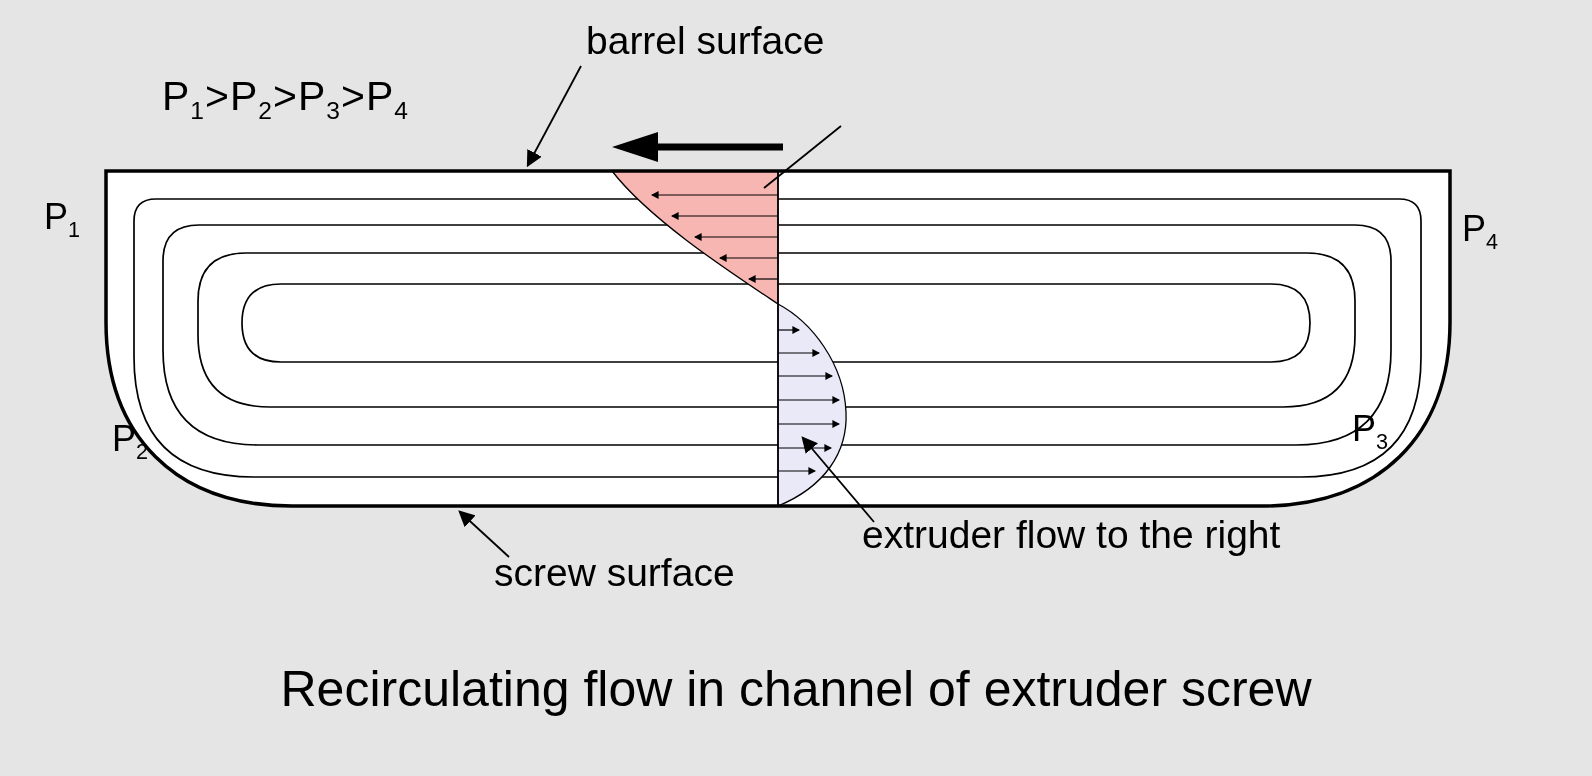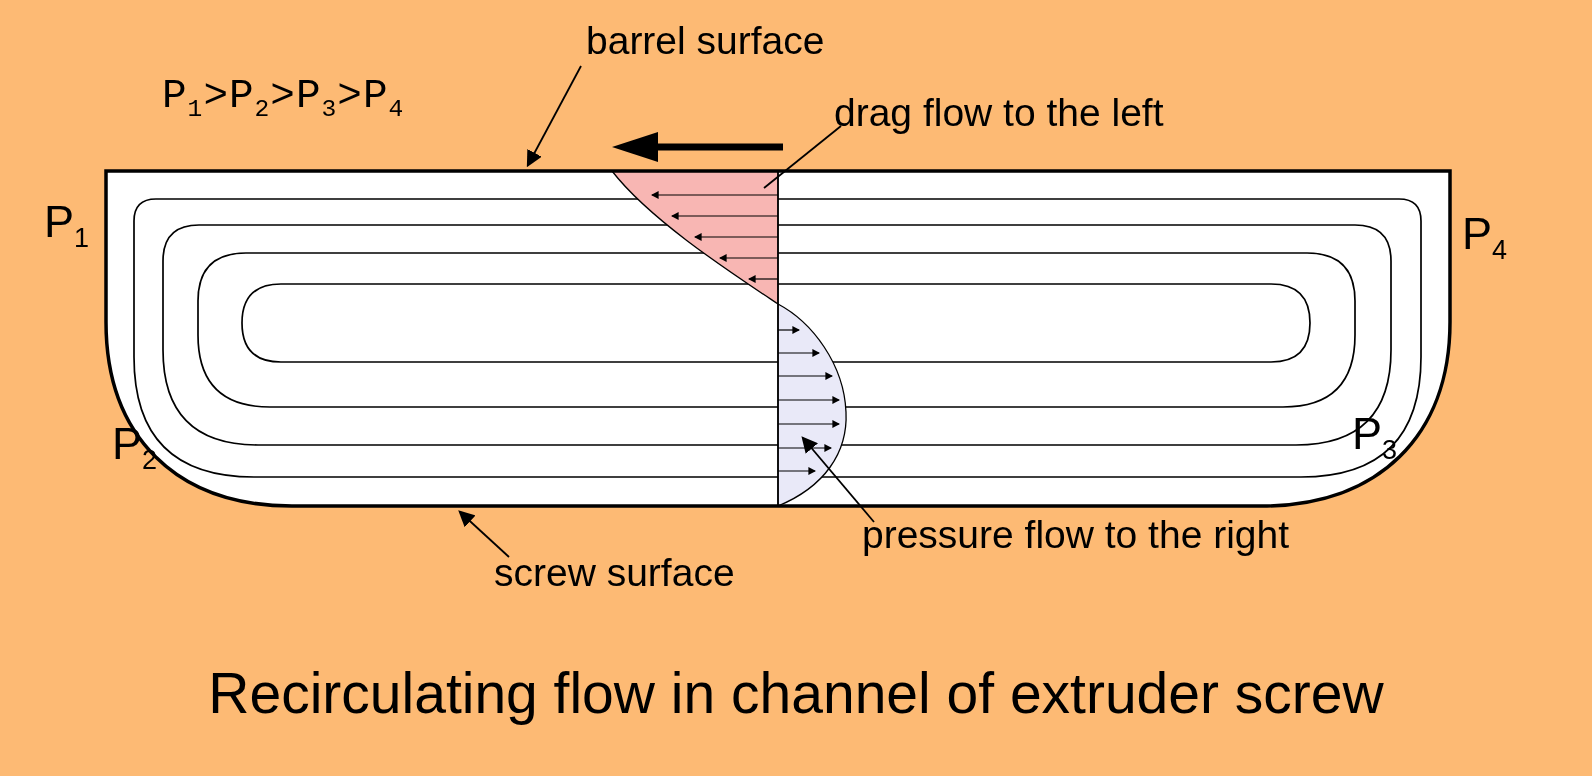--- a/index.html
+++ b/index.html
@@ -1,42 +1,42 @@
 <!DOCTYPE html>
 <html><head>
 <meta charset="utf-8">
 <style>
   html,body{margin:0;padding:0;background:#ffffff;}
   .stage{
     position:relative;
     width:1592px;height:776px;
-    background:#fdba74;
+    background:#e5e5e5;
     font-family:"Liberation Sans","DejaVu Sans",sans-serif;
     color:#000;
     overflow:hidden;
   }
   .stage svg{position:absolute;left:0;top:0;}
   .lbl{
     position:absolute;
     font-size:39px;
     line-height:1.1;
     white-space:nowrap;
   }
-  .ineq{font-size:41px;letter-spacing:1px;font-family:Liberation Mono, monospace;}
+  .ineq{font-size:41px;letter-spacing:1px;}
   .plbl{
     position:absolute;
-    font-size:45px;
+    font-size:36px;
     white-space:nowrap;
   }
   .plbl sub,.ineq sub{font-size:0.60em;}
   .caption{
     position:absolute;
     left:0;width:100%;
     text-align:center;
-    font-size:57px;
+    font-size:50px;
     white-space:nowrap;
   }
 </style>
 </head>
 <body>
 
 <div class="stage">
 
   <svg width="1592" height="776" viewBox="0 0 1592 776">
     <defs>
@@ -90,29 +90,28 @@
     <line x1="581" y1="66" x2="528" y2="165" stroke="#000" stroke-width="1.8" marker-end="url(#ahBig)"></line>
     <line x1="509" y1="557" x2="460" y2="512" stroke="#000" stroke-width="1.8" marker-end="url(#ahBig)"></line>
     <line x1="841" y1="126" x2="764" y2="188" stroke="#000" stroke-width="1.8"></line>
     <line x1="874" y1="522" x2="803" y2="438" stroke="#000" stroke-width="1.8" marker-end="url(#ahBig)"></line>
   </svg>
 
   <div class="lbl" style="left:586px;top:20px">barrel surface</div>
 
   <div class="lbl ineq" style="left:162px;top:74px"><span>P</span><sub>1</sub><span>&gt;</span><span>P</span><sub>2</sub><span>&gt;</span><span>P</span><sub>3</sub><span>&gt;</span><span>P</span><sub>4</sub></div>
 
-  <div class="lbl" style="left:834px;top:92px">drag flow to the left</div>
 
   <div class="plbl" style="left:44px;top:196px"><span>P</span><sub>1</sub></div>
 
   <div class="plbl" style="left:1462px;top:208px"><span>P</span><sub>4</sub></div>
 
   <div class="plbl" style="left:112px;top:418px"><span>P</span><sub>2</sub></div>
 
   <div class="plbl" style="left:1352px;top:408px"><span>P</span><sub>3</sub></div>
 
-  <div class="lbl" style="left:862px;top:514px">pressure flow to the right</div>
+  <div class="lbl" style="left:862px;top:514px">extruder flow to the right</div>
 
   <div class="lbl" style="left:494px;top:552px">screw surface</div>
 
   <div class="caption" style="top:660px">Recirculating flow in channel of extruder screw</div>
 
 </div>
 
 </body></html>

